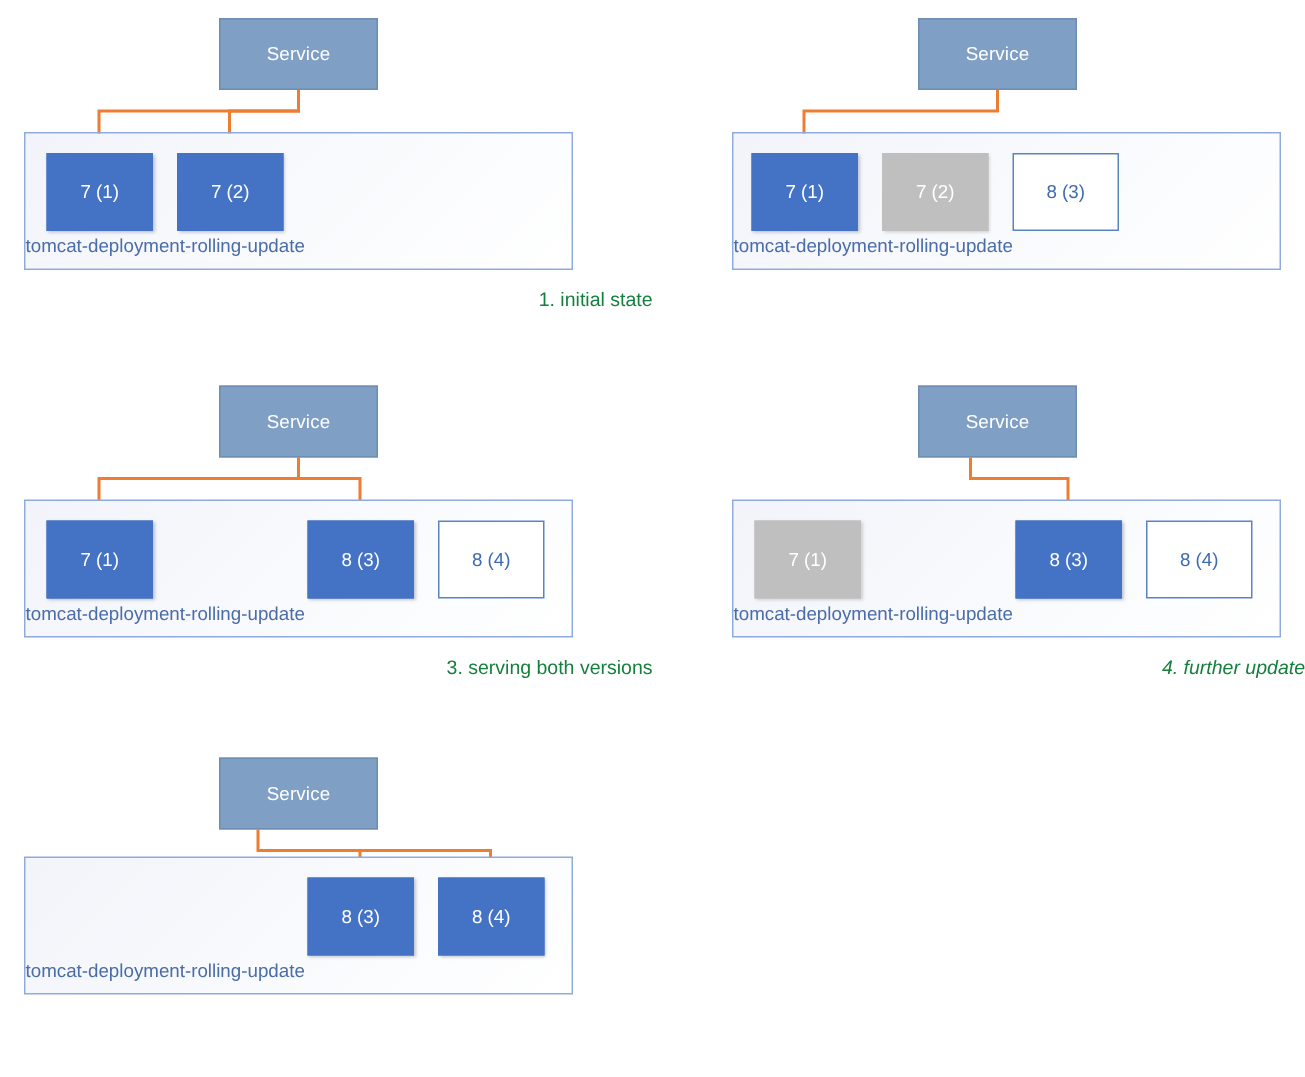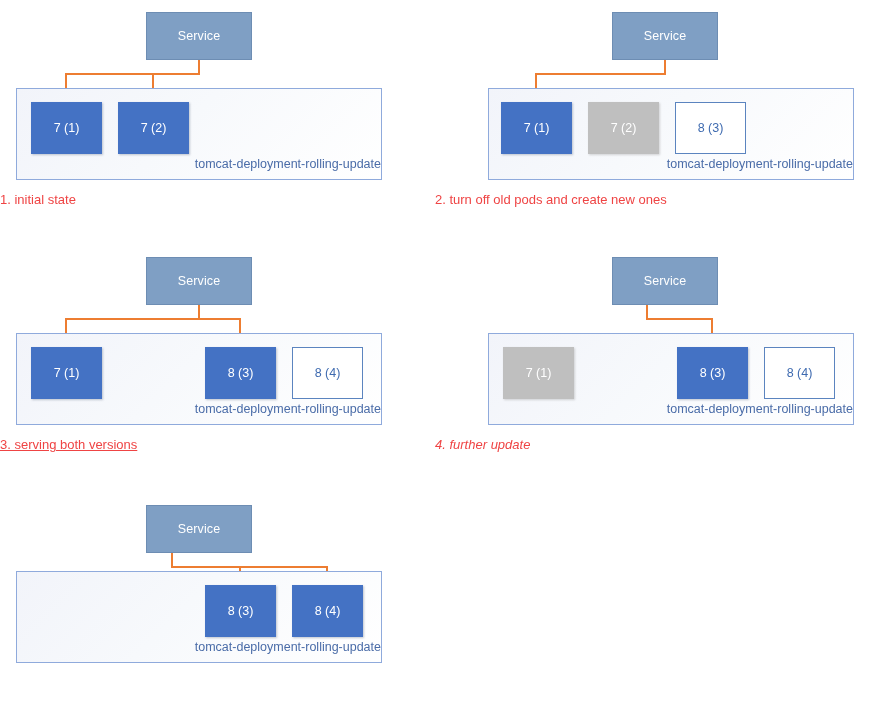--- a/index.html
+++ b/index.html
@@ -30,21 +30,21 @@
   
   .deploy-box{
     position:absolute;
     box-sizing:border-box;
     border:1px solid #8faadc;
     background:linear-gradient(135deg,#f2f4fa 0%,#f7f9fc 45%,#ffffff 100%);
   }
   .deploy-label{
     position:absolute;
     left:0;right:0;bottom:8px;
-    text-align:right;
+    text-align:left;
     color:#4a6ca8;
     font-size:12.5px;
   }
 
   
   .pod{
     position:absolute;
     width:71px;height:52px;
     box-sizing:border-box;
     display:flex;align-items:center;justify-content:center;
@@ -64,22 +64,22 @@
   }
   .pod.white{
     background:#ffffff;
     border:1px solid #5b84bf;
     color:#3f6bb0;
   }
 
   
   .caption{
     position:absolute;
-    text-align:left;
-    color:#ef4444;
+    text-align:right;
+    color:#15803d;
     font-size:13px;
     white-space:nowrap;
   }
 
   
   .connector{position:absolute;left:0;top:0;overflow:visible;}
 </style>
 </head>
 <body>
 
@@ -114,42 +114,41 @@
     </svg>
 
     <div class="deploy-box" style="left:53px;top:88px;width:366px;height:92px;">
       <div class="deploy-label">tomcat-deployment-rolling-update</div>
     </div>
 
     <div class="pod blue" style="left:66px;top:102px;">7 (1)</div>
     <div class="pod gray" style="left:153px;top:102px;">7 (2)</div>
     <div class="pod white" style="left:240px;top:102px;">8 (3)</div>
 
-    <div class="caption" style="left:0px;top:192px;width:435px;">2. turn off old pods and create new ones</div>
   </div>
 
   <div class="panel" style="left:0px;top:245px;width:435px;height:220px;">
     <div class="service-box" style="left:146px;top:12px;">Service</div>
 
     <svg class="connector" width="435" height="220" viewBox="0 0 435 220">
       <path d="M199,60 L199,74 L66,74 L66,94" fill="none" stroke="#ed7d31" stroke-width="2"></path>
       <path d="M199,60 L199,74 L240,74 L240,94" fill="none" stroke="#ed7d31" stroke-width="2"></path>
       <polygon points="66,104 60,92 72,92" fill="#ed7d31"></polygon>
       <polygon points="240,104 234,92 246,92" fill="#ed7d31"></polygon>
     </svg>
 
     <div class="deploy-box" style="left:16px;top:88px;width:366px;height:92px;">
       <div class="deploy-label">tomcat-deployment-rolling-update</div>
     </div>
 
     <div class="pod blue" style="left:31px;top:102px;">7 (1)</div>
     <div class="pod blue" style="left:205px;top:102px;">8 (3)</div>
     <div class="pod white" style="left:292px;top:102px;">8 (4)</div>
 
-    <div class="caption" style="left:0px;top:192px;width:435px;text-decoration:underline;">3. serving both versions</div>
+    <div class="caption" style="left:0px;top:192px;width:435px;">3. serving both versions</div>
   </div>
 
   <div class="panel" style="left:435px;top:245px;width:435px;height:220px;">
     <div class="service-box" style="left:177px;top:12px;">Service</div>
 
     <svg class="connector" width="435" height="220" viewBox="0 0 435 220">
       <path d="M212,60 L212,74 L277,74 L277,94" fill="none" stroke="#ed7d31" stroke-width="2"></path>
       <polygon points="277,104 271,92 283,92" fill="#ed7d31"></polygon>
     </svg>
 

